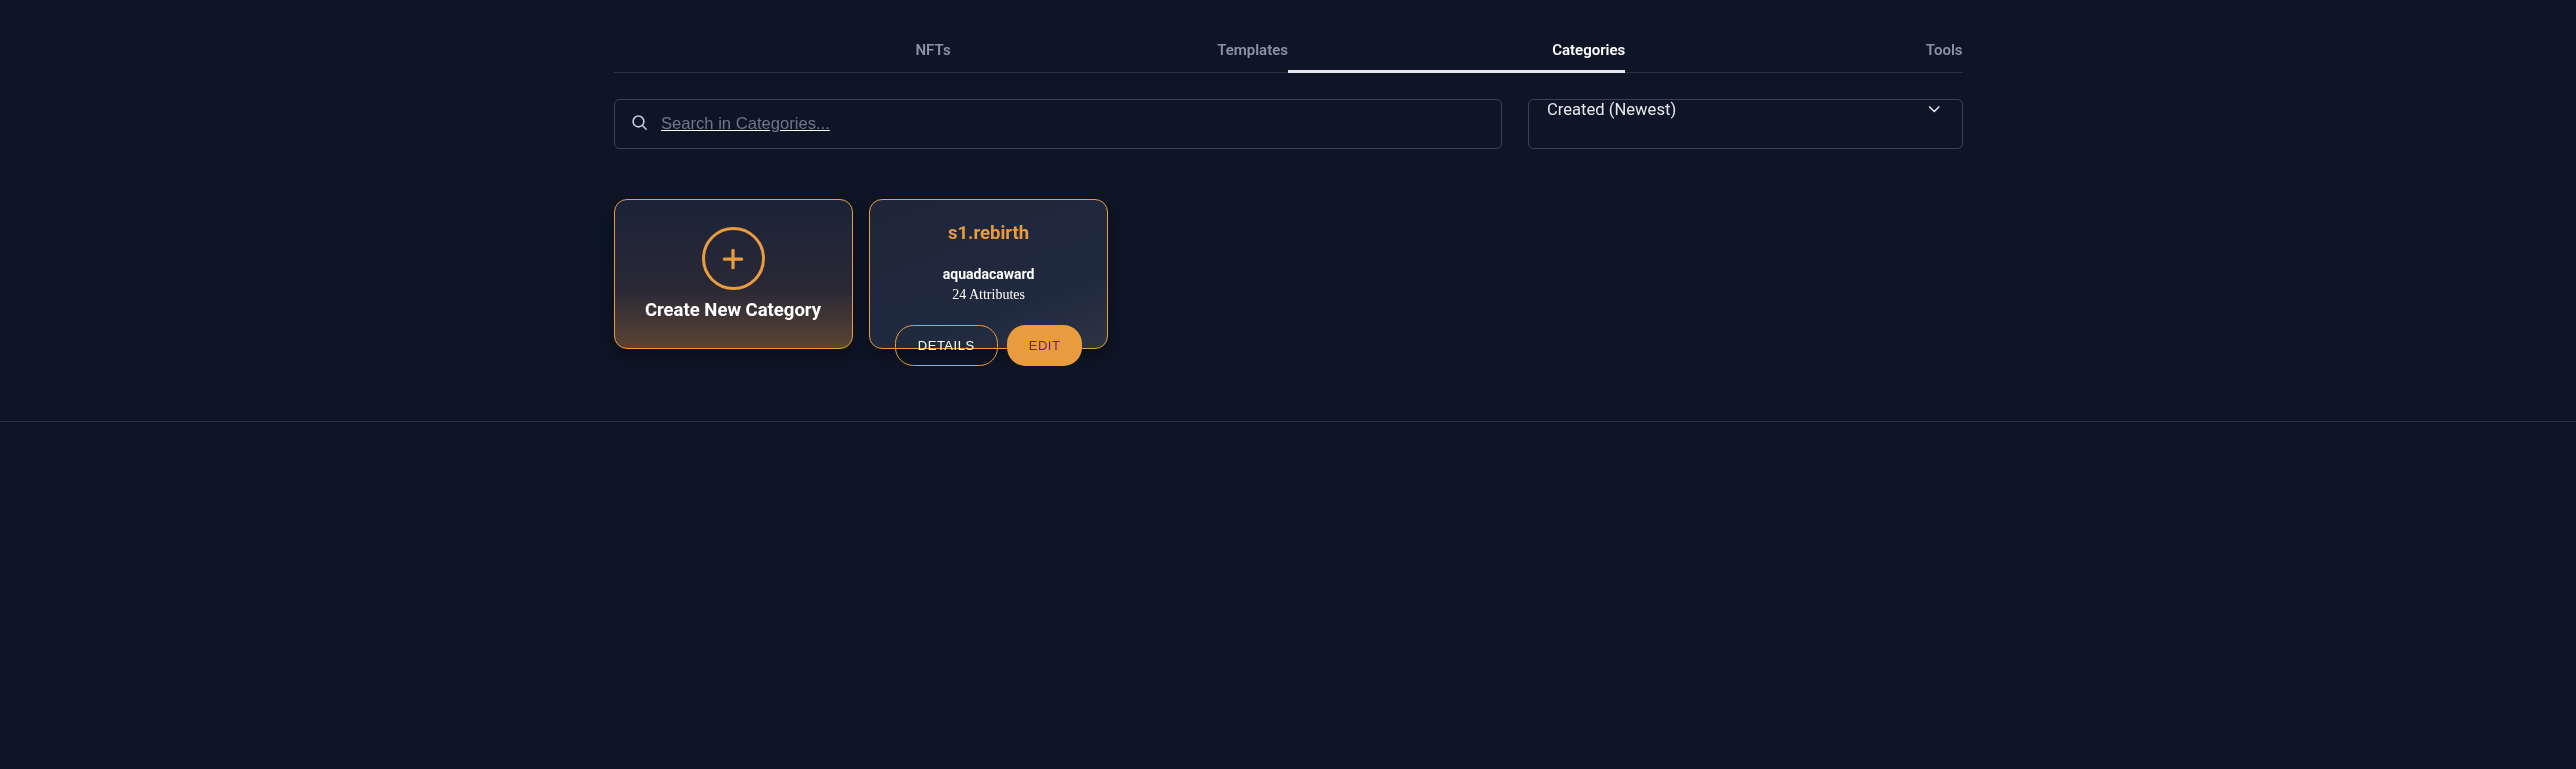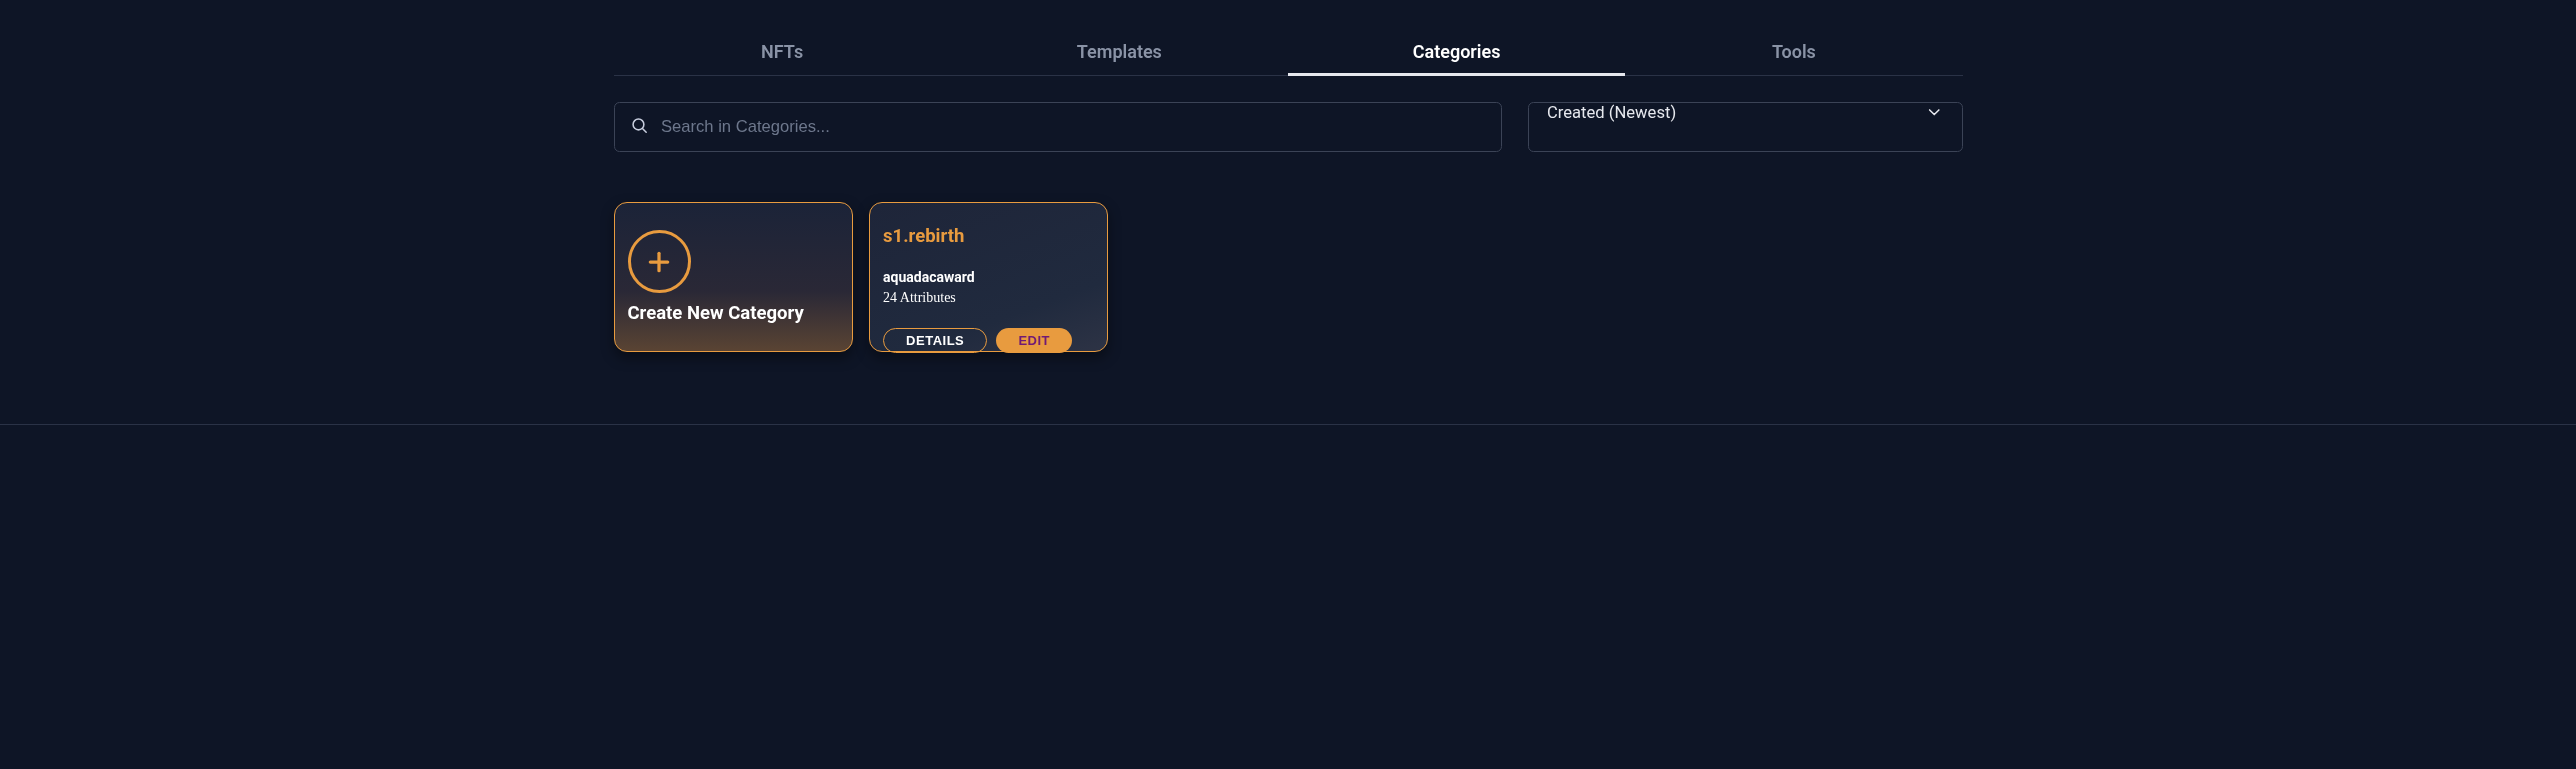--- a/index.html
+++ b/index.html
@@ -15,23 +15,23 @@
     margin: 0 auto;
     padding: 0 55px;
   }
   .tabs {
     display: flex;
     border-bottom: 0.9px solid #2a3246;
     margin-top: 28px;
   }
   .tab {
     flex: 1;
-    text-align: center;
+    text-align: right;
     padding: 13px 0;
-    font-size: 18px;
+    font-size: 15px;
     font-weight: 600;
     color: #8a93a6;
     cursor: pointer;
     position: relative;
   }
   .tab.active {
     color: #fff;
   }
   .tab.active::after {
     content: "";
@@ -60,20 +60,21 @@
     width: 18.5px; height: 18.5px;
     stroke: #c8cede;
   }
   .search-input {
     flex: 1;
     background: transparent;
     border: none;
     outline: none;
     color: #fff;
     font-size: 16.6px;
+    text-decoration: underline;
   }
   .search-input::placeholder { color: #6d778c; }
   .sort-wrap {
     width: 435px;
     display: flex;
     align-items: flex-start;
     justify-content: space-between;
     border: 0.9px solid #3b4356;
     border-radius: 5.5px;
     padding: 0 18.5px;
@@ -94,21 +95,21 @@
     margin-top: 50px;
   }
   .card {
     width: 239px;
     height: 150px;
     border: 1.8px solid #e89b3f;
     border-radius: 13px;
     background: linear-gradient(180deg, #1b2338 0%, #2a2836 60%, #5a4433 100%);
     display: flex;
     flex-direction: column;
-    align-items: flex-start;
+    align-items: center;
     justify-content: center;
     padding: 16.6px 13px;
     box-shadow: 0 5.5px 13px rgba(0,0,0,0.4);
   }
   .card.create {
     cursor: pointer;
     gap: 9px;
   }
   .plus-circle {
     width: 63px; height: 63px;
@@ -149,23 +150,23 @@
     font-family: Liberation Serif, serif;
   }
   .card-buttons {
     display: flex;
     gap: 9.2px;
     margin-top: 18.5px;
   }
   .btn {
     border-radius: 18.5px;
     font-size: 13px;
-    font-weight: 700;
+    font-weight: 400;
     letter-spacing: 0.5px;
-    padding: 4px 22px;
+    padding: 12px 22px;
     cursor: pointer;
     border: none;
   }
   .btn-details {
     background: transparent;
     color: #fff;
     border: 1.8px solid #e89b3f;
   }
   .btn-edit {
     background: #e89b3f;

